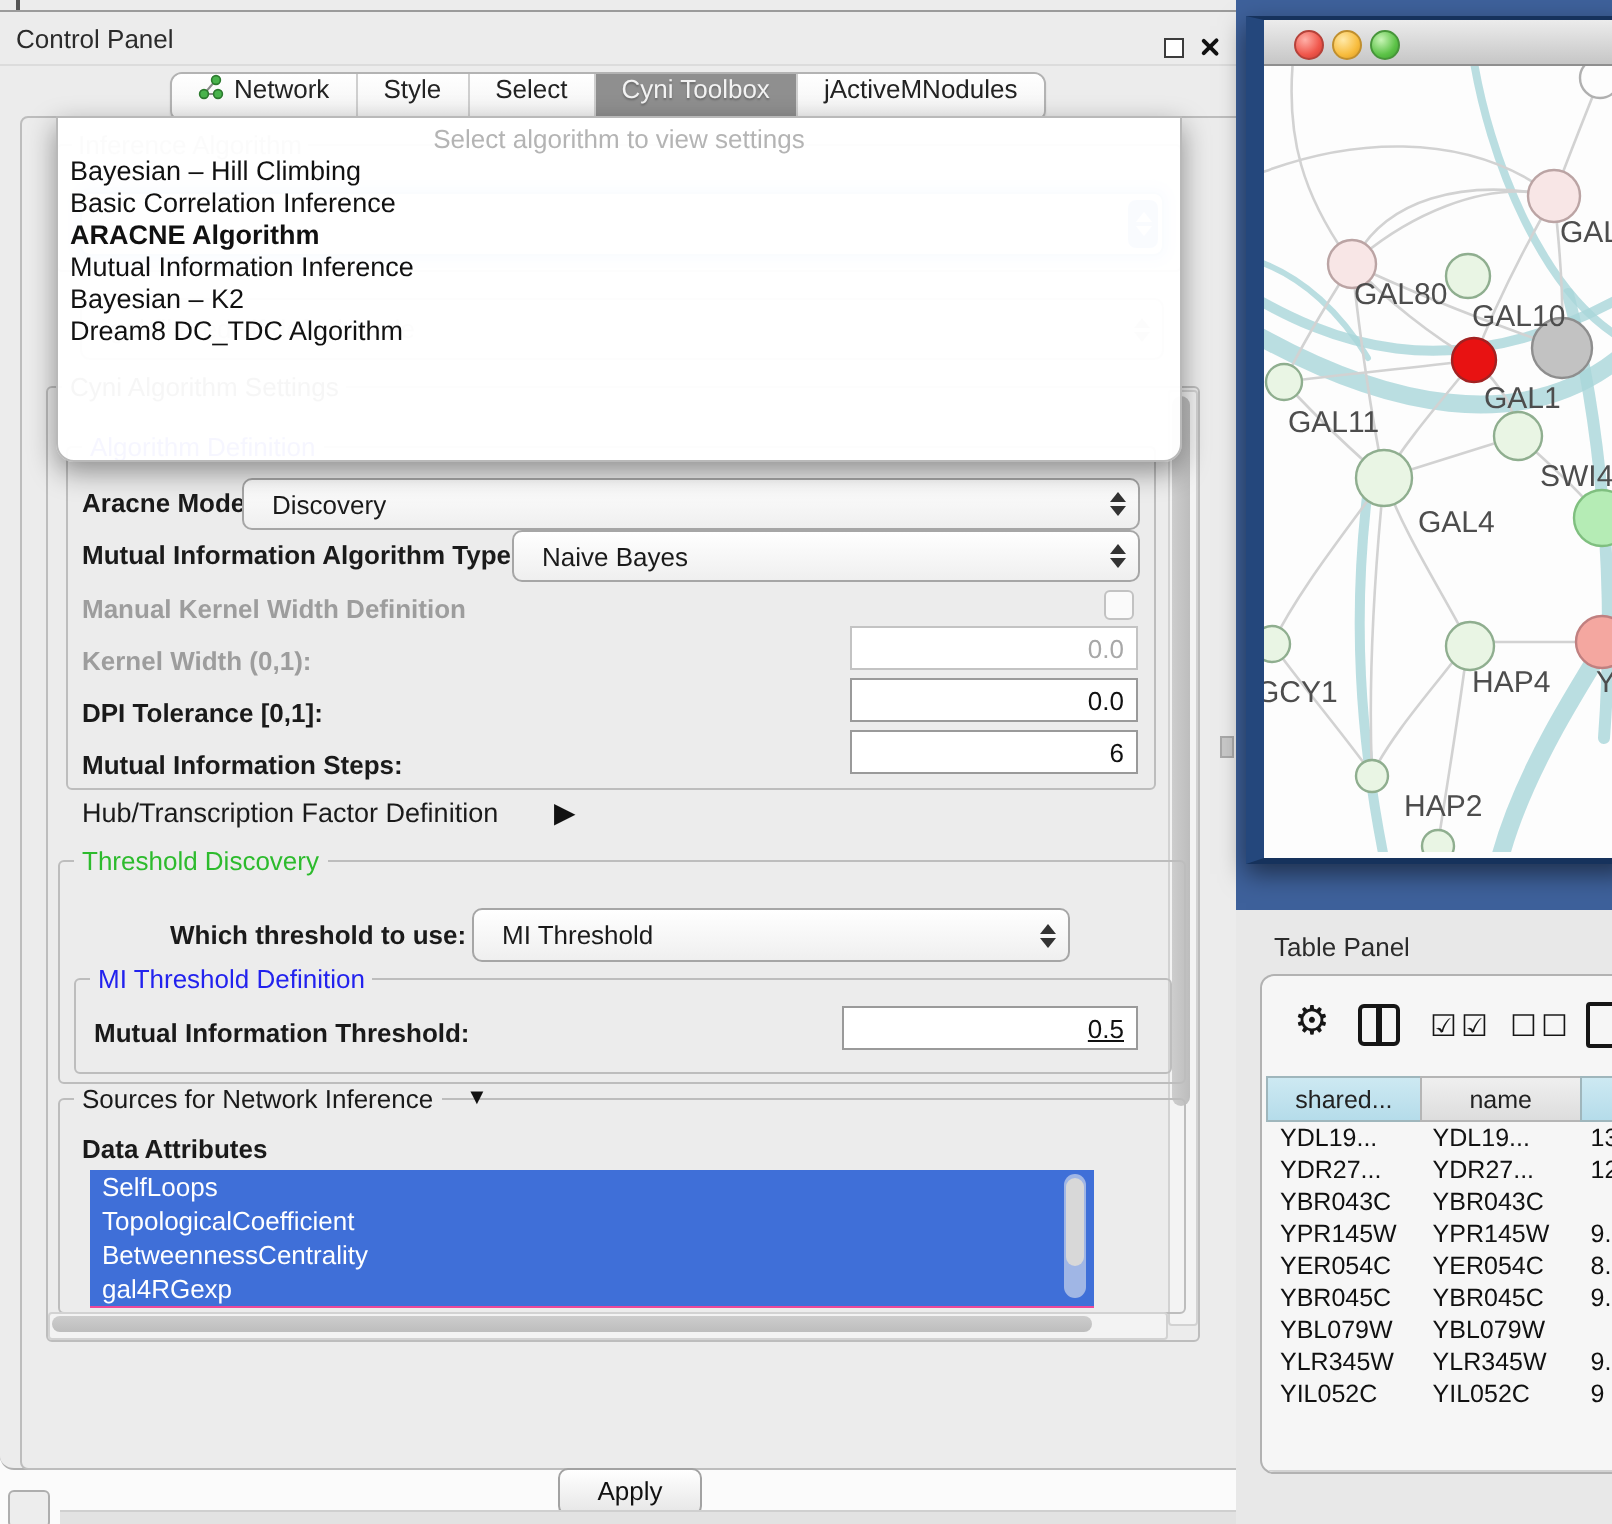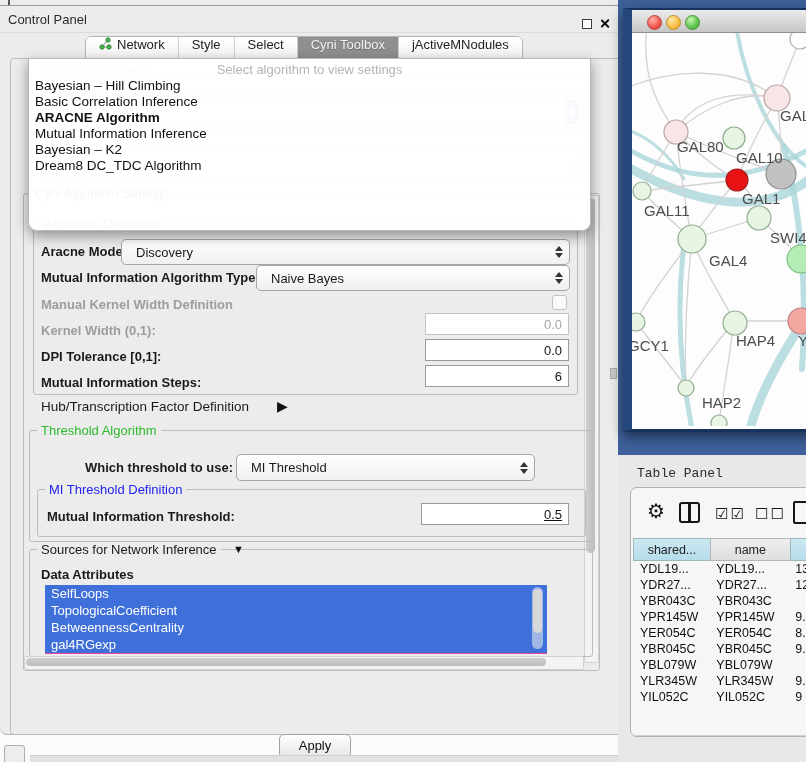--- a/index.html
+++ b/index.html
@@ -100,21 +100,21 @@
                 background:linear-gradient(#ececec,#c6c6c6);border-bottom:1px solid #8f8f8f;}
   .tlight{position:absolute;top:4.5px;width:13px;height:13px;border-radius:50%;}
   .tlight.red{left:15px;background:radial-gradient(circle at 35% 30%,#ffb0a8,#f0574c 60%,#c93a30);border:.5px solid #b5423a;}
   .tlight.yellow{left:34px;background:radial-gradient(circle at 35% 30%,#ffe9a8,#f8bd3f 60%,#d9971e);border:.5px solid #c08f2e;}
   .tlight.green{left:53px;background:radial-gradient(circle at 35% 30%,#c8f5b6,#5dc348 60%,#3c9e2e);border:.5px solid #47953a;}
   .canvas{position:absolute;left:0;top:23px;width:174px;height:393px;overflow:hidden;background:#fdfdfd;}
   .canvas svg text{font-family:"Liberation Sans",sans-serif;font-size:15px;fill:#4d4d4d;}
 
   
   .table-region{position:absolute;left:618px;top:455px;width:188px;height:307px;background:#e8e8e8;}
-  .tp-title{position:absolute;left:19px;top:11px;font-size:13px;color:#2b2b2b;font-family:Liberation Mono, monospace;}
+  .tp-title{position:absolute;left:19px;top:11px;font-size:13px;color:#2b2b2b;}
   .tp-box{position:absolute;left:12px;top:32px;width:200px;height:248px;background:#f6f6f6;
           border:1px solid #b2b2b2;border-radius:7px;overflow:hidden;}
   .tp-toolbar{position:absolute;left:0;top:0;width:100%;height:48px;}
   .ticon{position:absolute;top:12px;font-size:20px;color:#161616;line-height:22px;}
   .cols-icon{position:absolute;top:14px;width:17px;height:17px;border:2.5px solid #161616;border-radius:3px;}
   .cols-icon i{position:absolute;left:7px;top:0;width:2.5px;height:17px;background:#161616;}
   .doc-icon{position:absolute;top:13px;width:16px;height:19px;border:2.5px solid #161616;border-radius:2px;background:#f6f6f6;}
   .tp-table{position:absolute;left:2px;top:50px;width:210px;}
   .trow{display:flex;height:16px;}
   .trow.head{height:23px;}
@@ -234,21 +234,21 @@
       <div class="lbl b" style="left:30px;top:290px;">DPI Tolerance [0,1]:</div>
       <input class="field" style="left: 414px; top: 280px; width: 136px; height: 20px;" value="0.0">
 
       <div class="lbl b" style="left:30px;top:316px;">Mutual Information Steps:</div>
       <input class="field" style="left: 414px; top: 306px; width: 136px; height: 20px;" value="6">
 
       <div class="lbl" style="left:30px;top:340px;font-size:13.5px;">Hub/Transcription Factor Definition</div>
       <div class="lbl" style="left:266px;top:339px;font-size:14px;color:#111;">▶</div>
 
       <div class="group" style="left:18px;top:371px;width:562px;height:110px;"></div>
-      <div class="gtitle green" style="left:26px;top:364px;">Threshold Algorithm</div>
+      <div class="gtitle green" style="left:26px;top:364px;">Threshold Discovery</div>
 
       <div class="lbl b" style="left:74px;top:401px;">Which threshold to use:</div>
       <div class="combo" style="left:225px;top:395px;width:297px;height:25px;">
         <span class="ctext">MI Threshold</span>
         <span class="stepper">
             <span class="tri-up"></span>
             <span class="tri-dn"></span>
           </span>
       </div>
 

